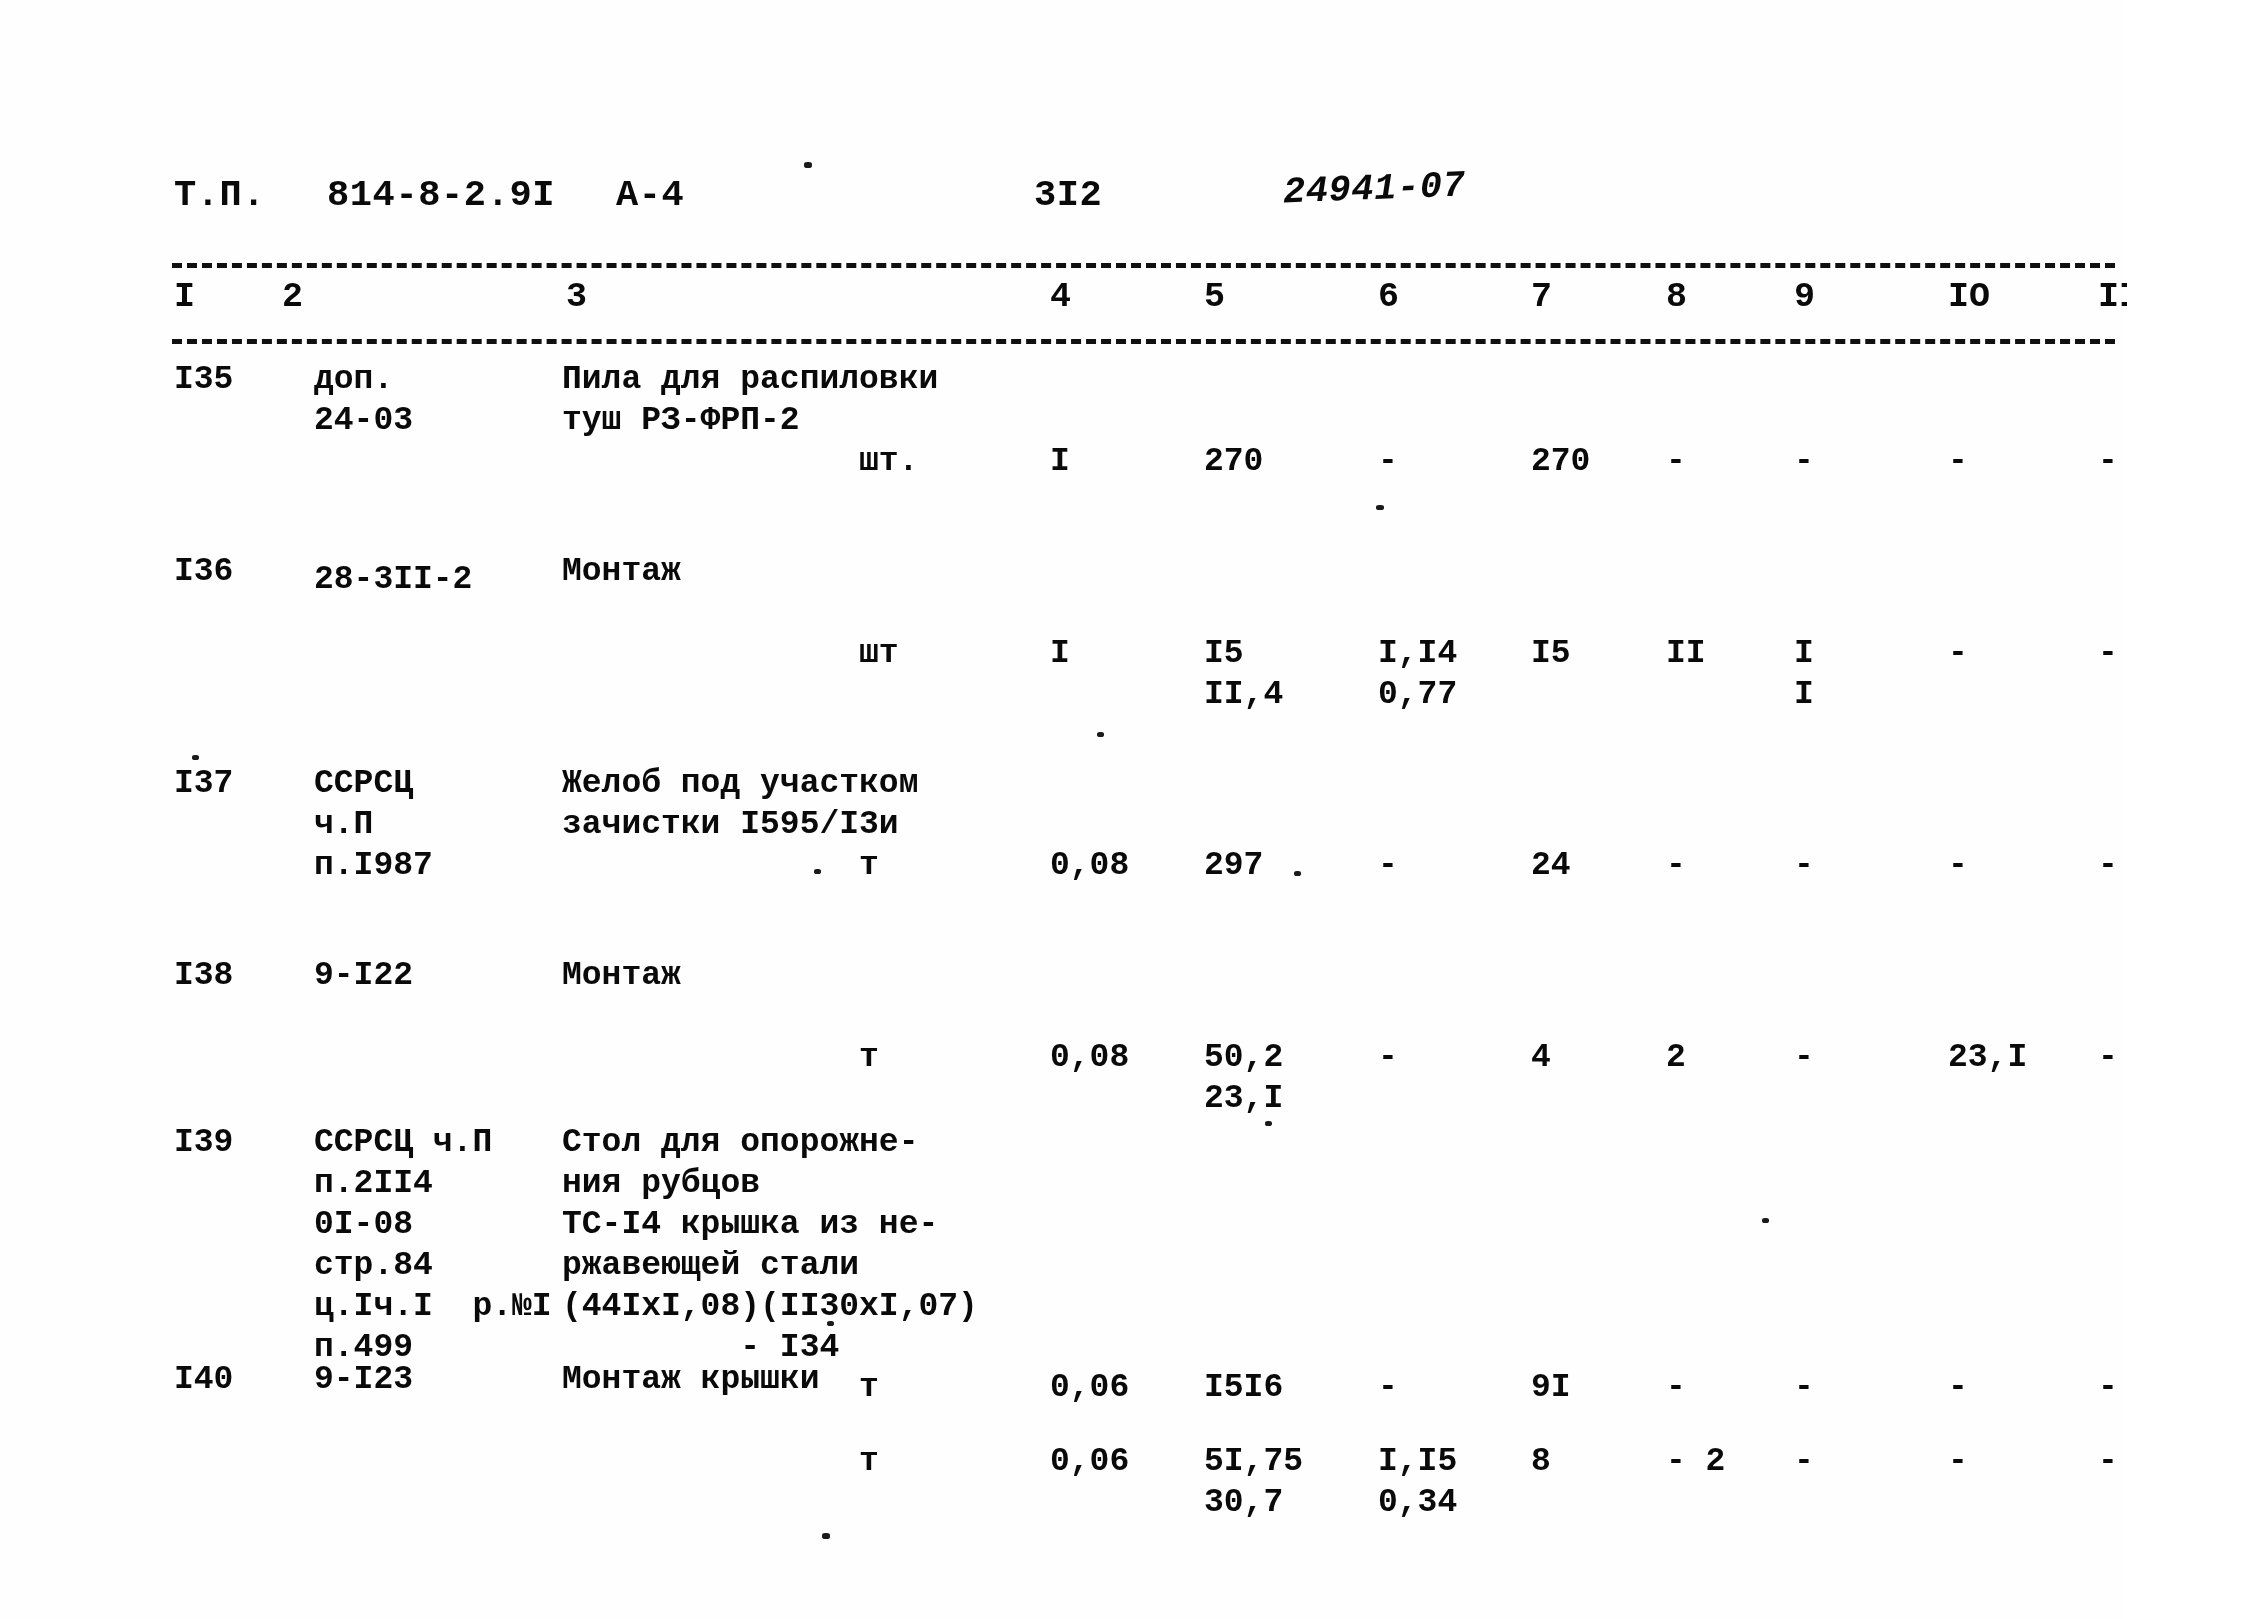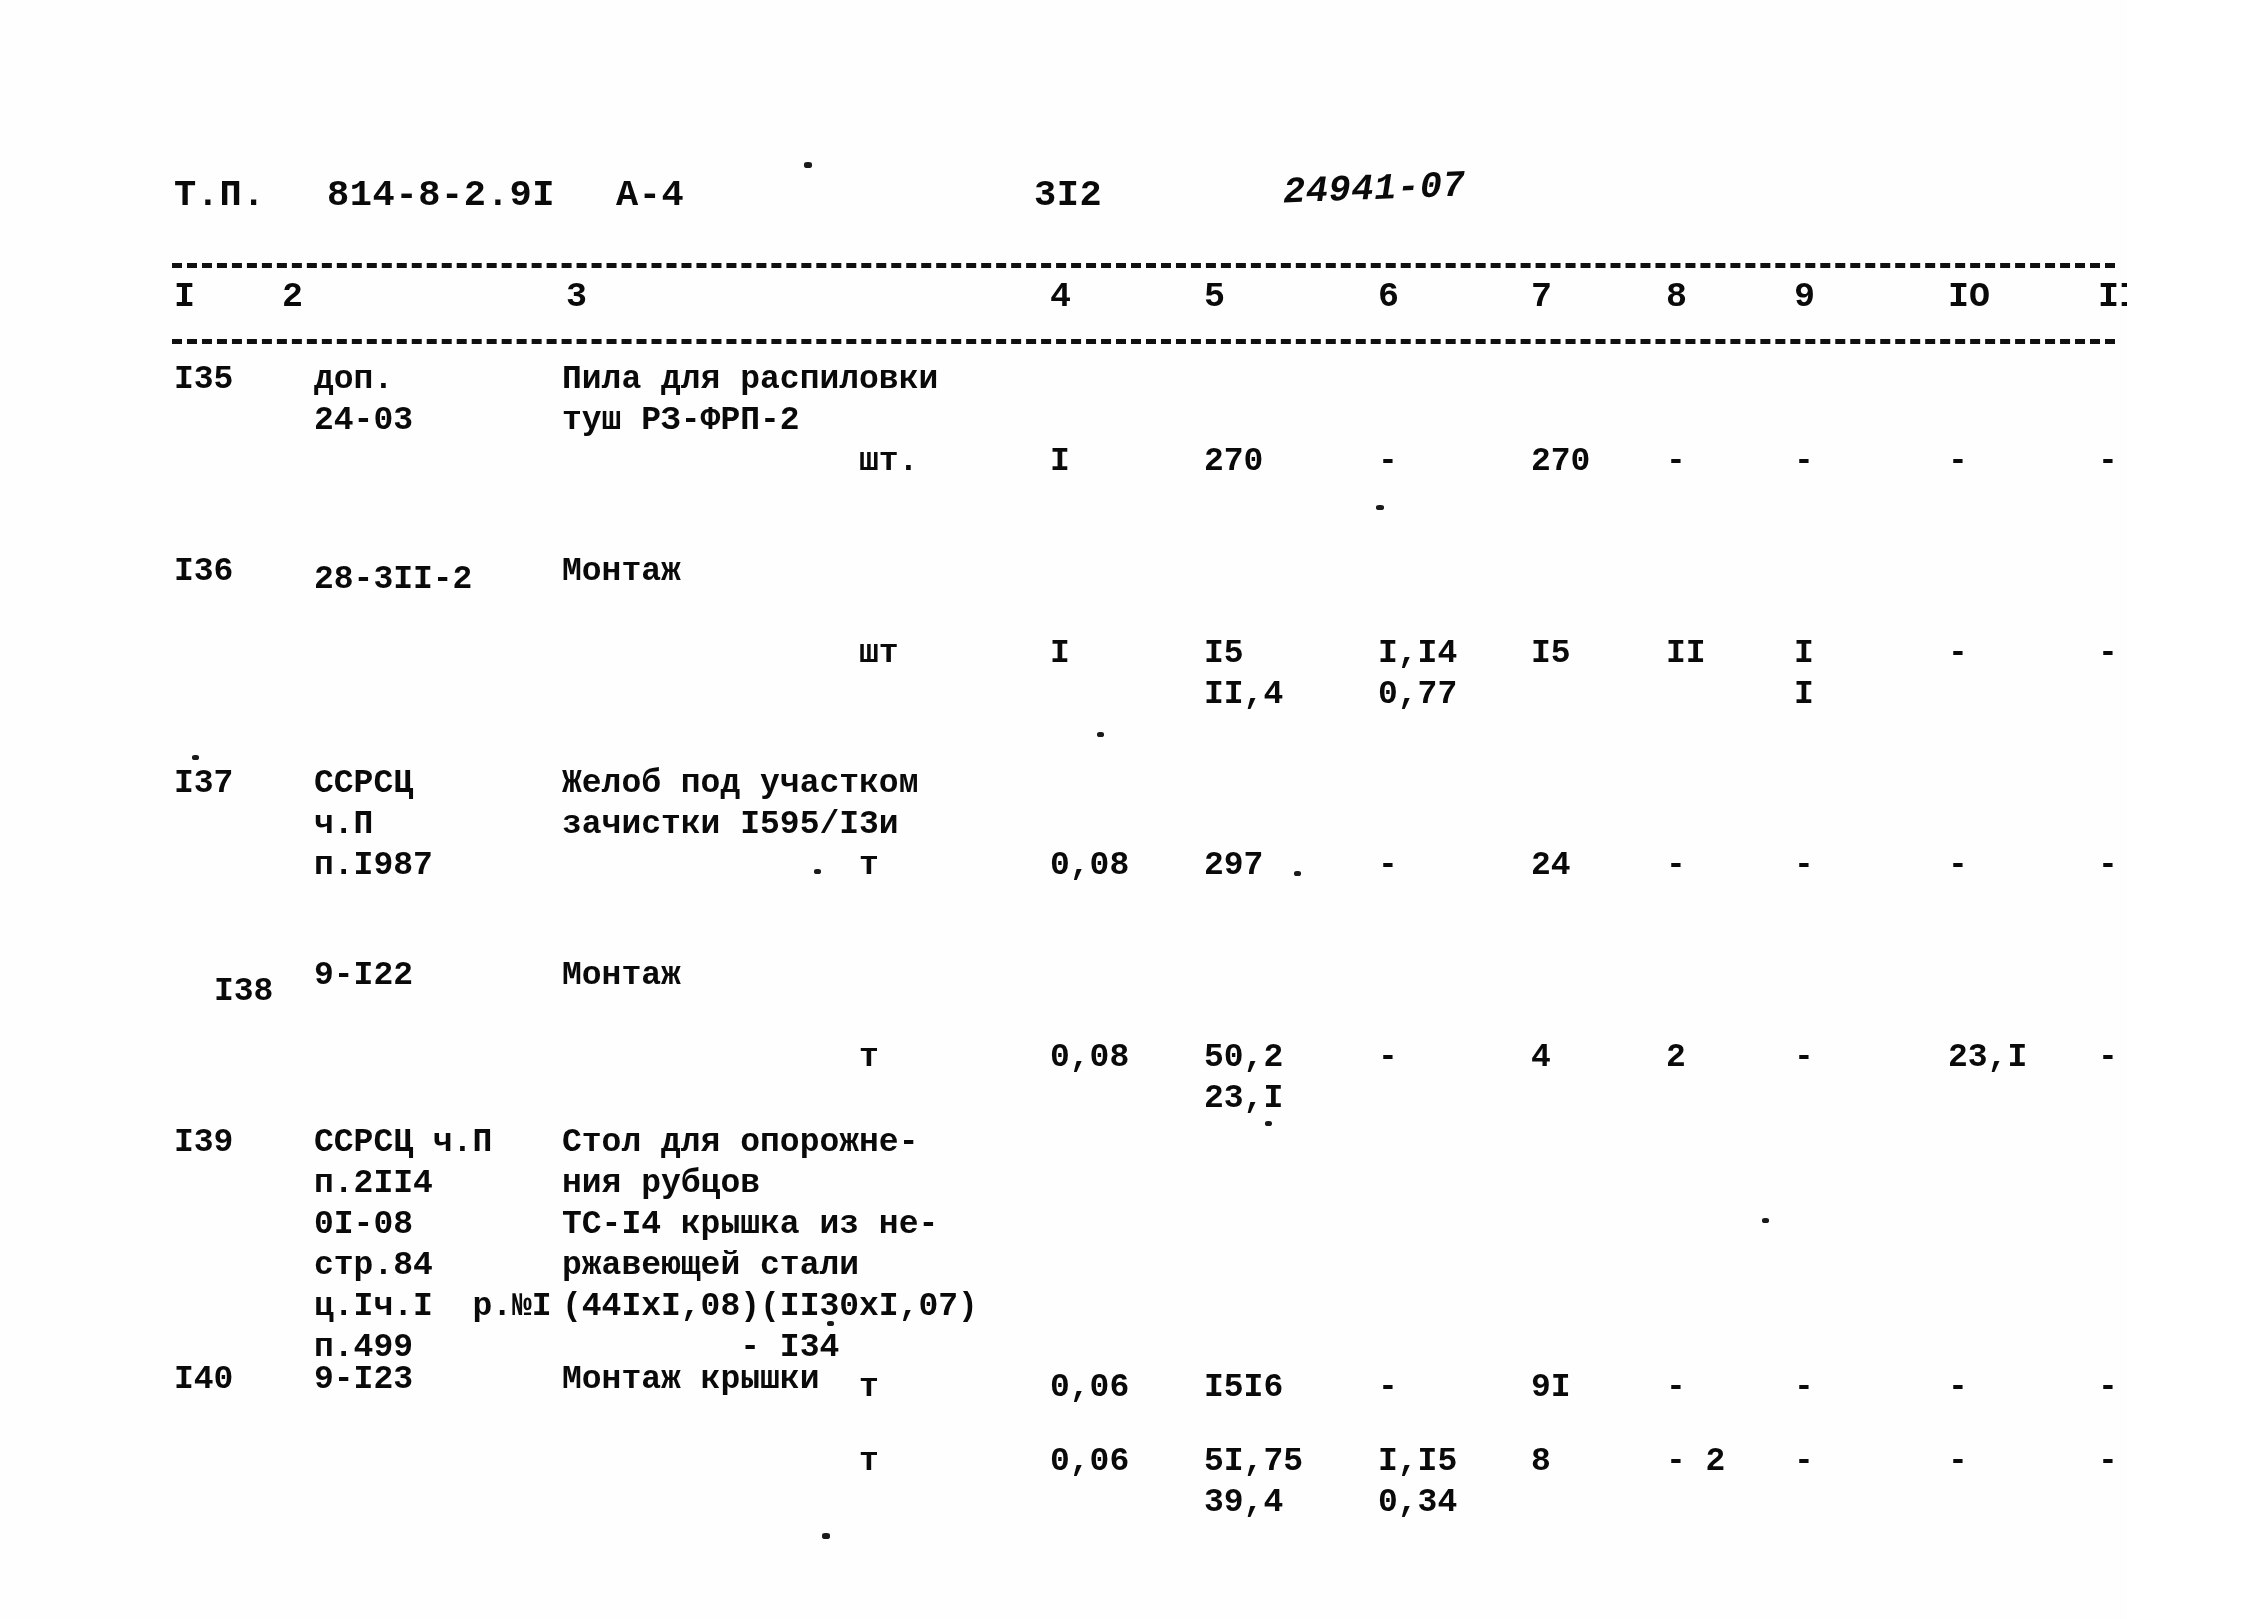--- a/index.html
+++ b/index.html
@@ -192,21 +192,21 @@
         <div class="cell c4" style="top: 82px;">0,08</div>
         <div class="cell c5" style="top: 82px;">297</div>
         <div class="cell c6" style="top: 82px;">-</div>
         <div class="cell c7" style="top: 82px;">24</div>
         <div class="cell c8" style="top: 82px;">-</div>
         <div class="cell c9" style="top: 82px;">-</div>
         <div class="cell c10" style="top: 82px;">-</div>
         <div class="cell c11" style="top: 82px;">-</div>
       </div>
       <div class="row" style="position: absolute; top: 596px;">
-        <div class="cell c1" style="top: 16px; margin-left: 40px;">I38</div>
+        <div class="cell c1" style="top: 0px;">I38</div>
         <div class="cell c2" style="top: 0px;">9-I22</div>
         <div class="cell c3" style="top: 0px;">Монтаж</div>
         <div class="cell cu" style="top: 82px;">т</div>
         <div class="cell c4" style="top: 82px;">0,08</div>
         <div class="cell c5" style="top: 82px;">50,2
 23,I</div>
         <div class="cell c6" style="top: 82px;">-</div>
         <div class="cell c7" style="top: 82px;">4</div>
         <div class="cell c8" style="top: 82px;">2</div>
         <div class="cell c9" style="top: 82px;">-</div>
@@ -237,21 +237,21 @@
         <div class="cell c10" style="top: 245px;">-</div>
         <div class="cell c11" style="top: 245px;">-</div>
       </div>
       <div class="row" style="position: absolute; top: 1000px;">
         <div class="cell c1" style="top: 0px;">I40</div>
         <div class="cell c2" style="top: 0px;">9-I23</div>
         <div class="cell c3" style="top: 0px;">Монтаж крышки</div>
         <div class="cell cu" style="top: 82px;">т</div>
         <div class="cell c4" style="top: 82px;">0,06</div>
         <div class="cell c5" style="top: 82px;">5I,75
-39,4</div>
+30,7</div>
         <div class="cell c6" style="top: 82px;">I,I5
 0,34</div>
         <div class="cell c7" style="top: 82px;">8</div>
         <div class="cell c8" style="top: 82px;">- 2</div>
         <div class="cell c9" style="top: 82px;">-</div>
         <div class="cell c10" style="top: 82px;">-</div>
         <div class="cell c11" style="top: 82px;">-</div>
       </div>
     </div>
 

